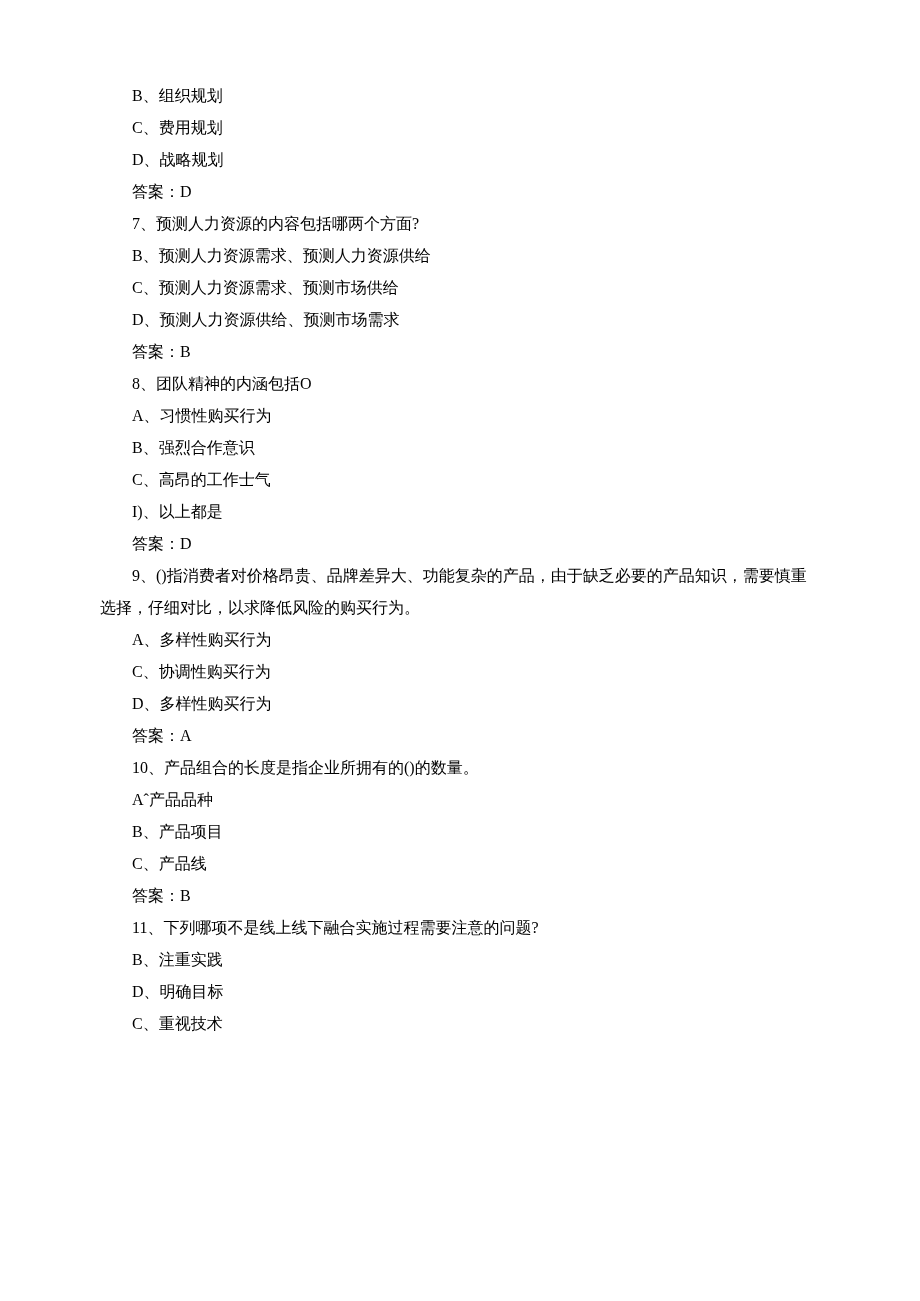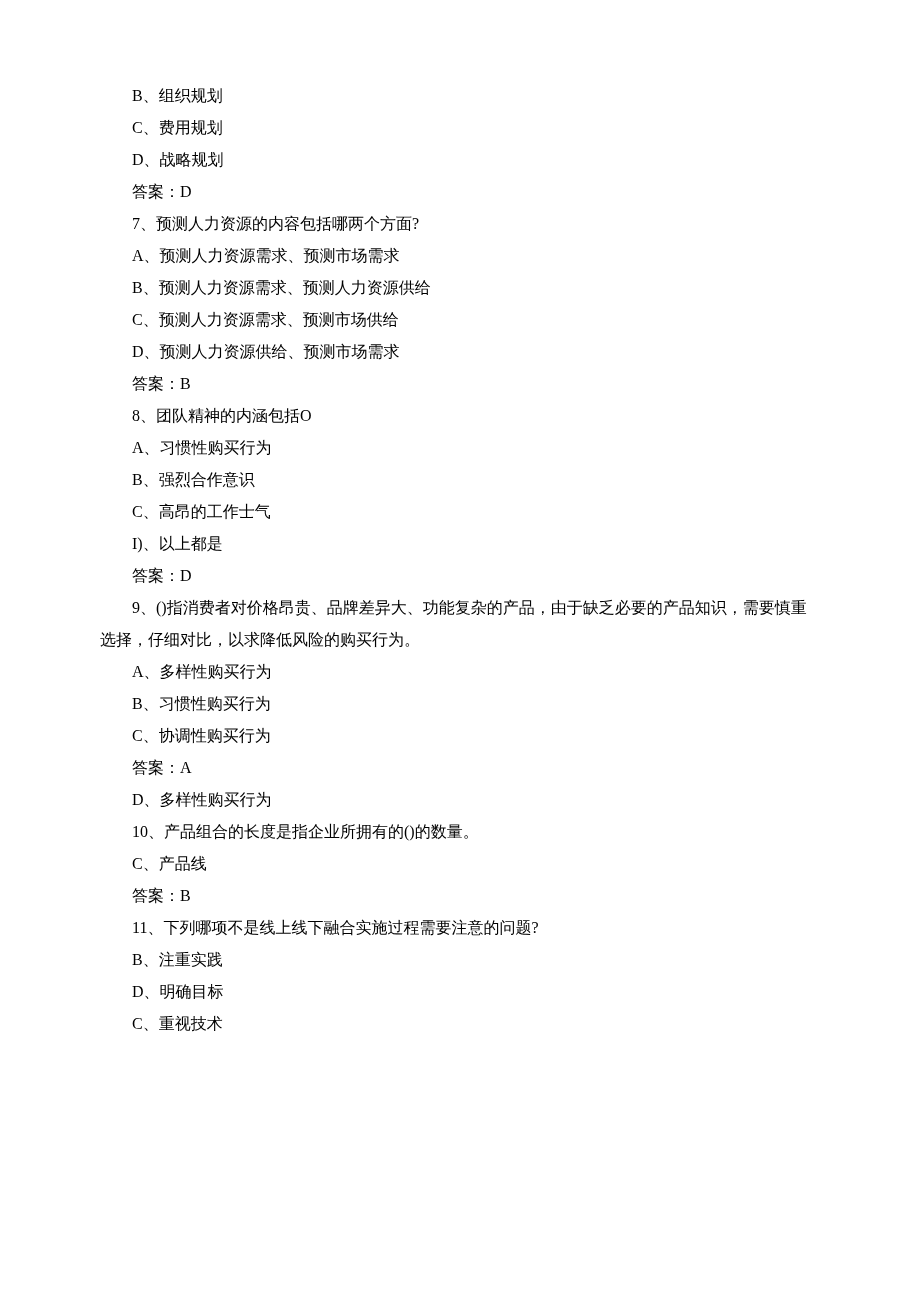--- a/index.html
+++ b/index.html
@@ -26,37 +26,37 @@
   </style>
 </head>
 <body>
 
 <div id="content">
     <div class="line">B、组织规划</div>
     <div class="line">C、费用规划</div>
     <div class="line">D、战略规划</div>
     <div class="line">答案：D</div>
     <div class="line">7、预测人力资源的内容包括哪两个方面?</div>
-    <div class="line">A、预测人力资源需求、预测市场需求</div>
     <div class="line">B、预测人力资源需求、预测人力资源供给</div>
     <div class="line">C、预测人力资源需求、预测市场供给</div>
     <div class="line">D、预测人力资源供给、预测市场需求</div>
     <div class="line">答案：B</div>
     <div class="line">8、团队精神的内涵包括O</div>
     <div class="line">A、习惯性购买行为</div>
     <div class="line">B、强烈合作意识</div>
     <div class="line">C、高昂的工作士气</div>
     <div class="line">I)、以上都是</div>
     <div class="line">答案：D</div>
     <div class="para">9、()指消费者对价格昂贵、品牌差异大、功能复杂的产品，由于缺乏必要的产品知识，需要慎重选择，仔细对比，以求降低风险的购买行为。</div>
     <div class="line">A、多样性购买行为</div>
-    <div class="line">B、习惯性购买行为</div>
     <div class="line">C、协调性购买行为</div>
+    <div class="line">D、多样性购买行为</div>
     <div class="line">答案：A</div>
-    <div class="line">D、多样性购买行为</div>
     <div class="line">10、产品组合的长度是指企业所拥有的()的数量。</div>
+    <div class="line">Aˆ产品品种</div>
+    <div class="line">B、产品项目</div>
     <div class="line">C、产品线</div>
     <div class="line">答案：B</div>
     <div class="line">11、下列哪项不是线上线下融合实施过程需要注意的问题?</div>
     <div class="line">B、注重实践</div>
     <div class="line">D、明确目标</div>
     <div class="line">C、重视技术</div>
   </div>
 
 </body></html>

